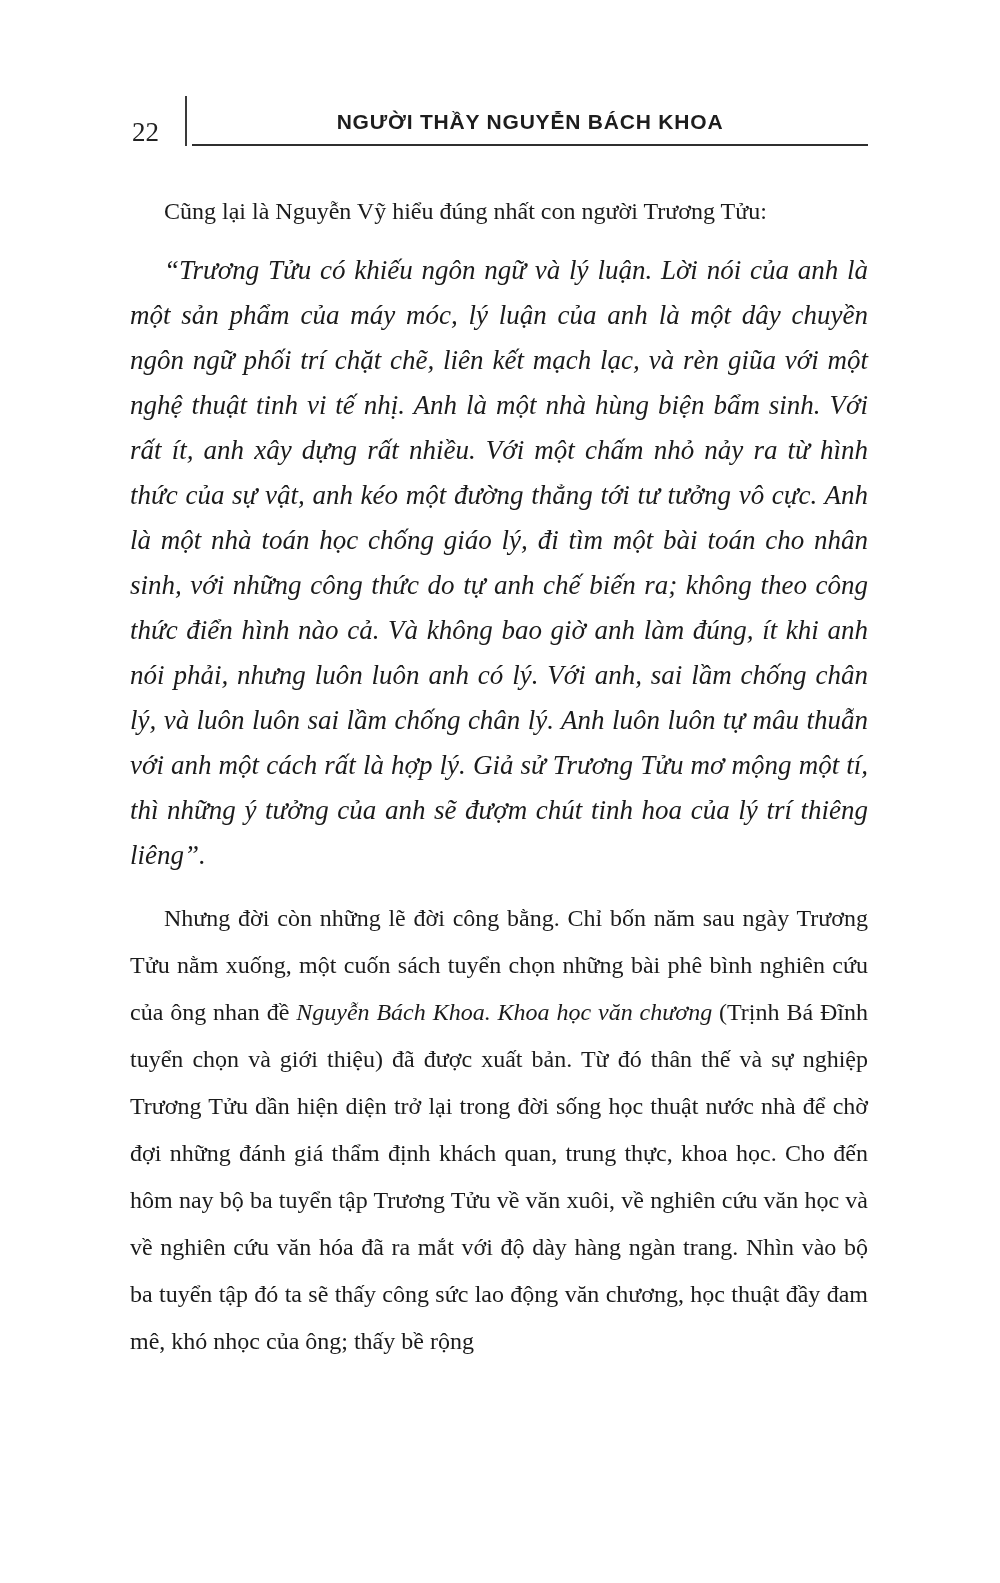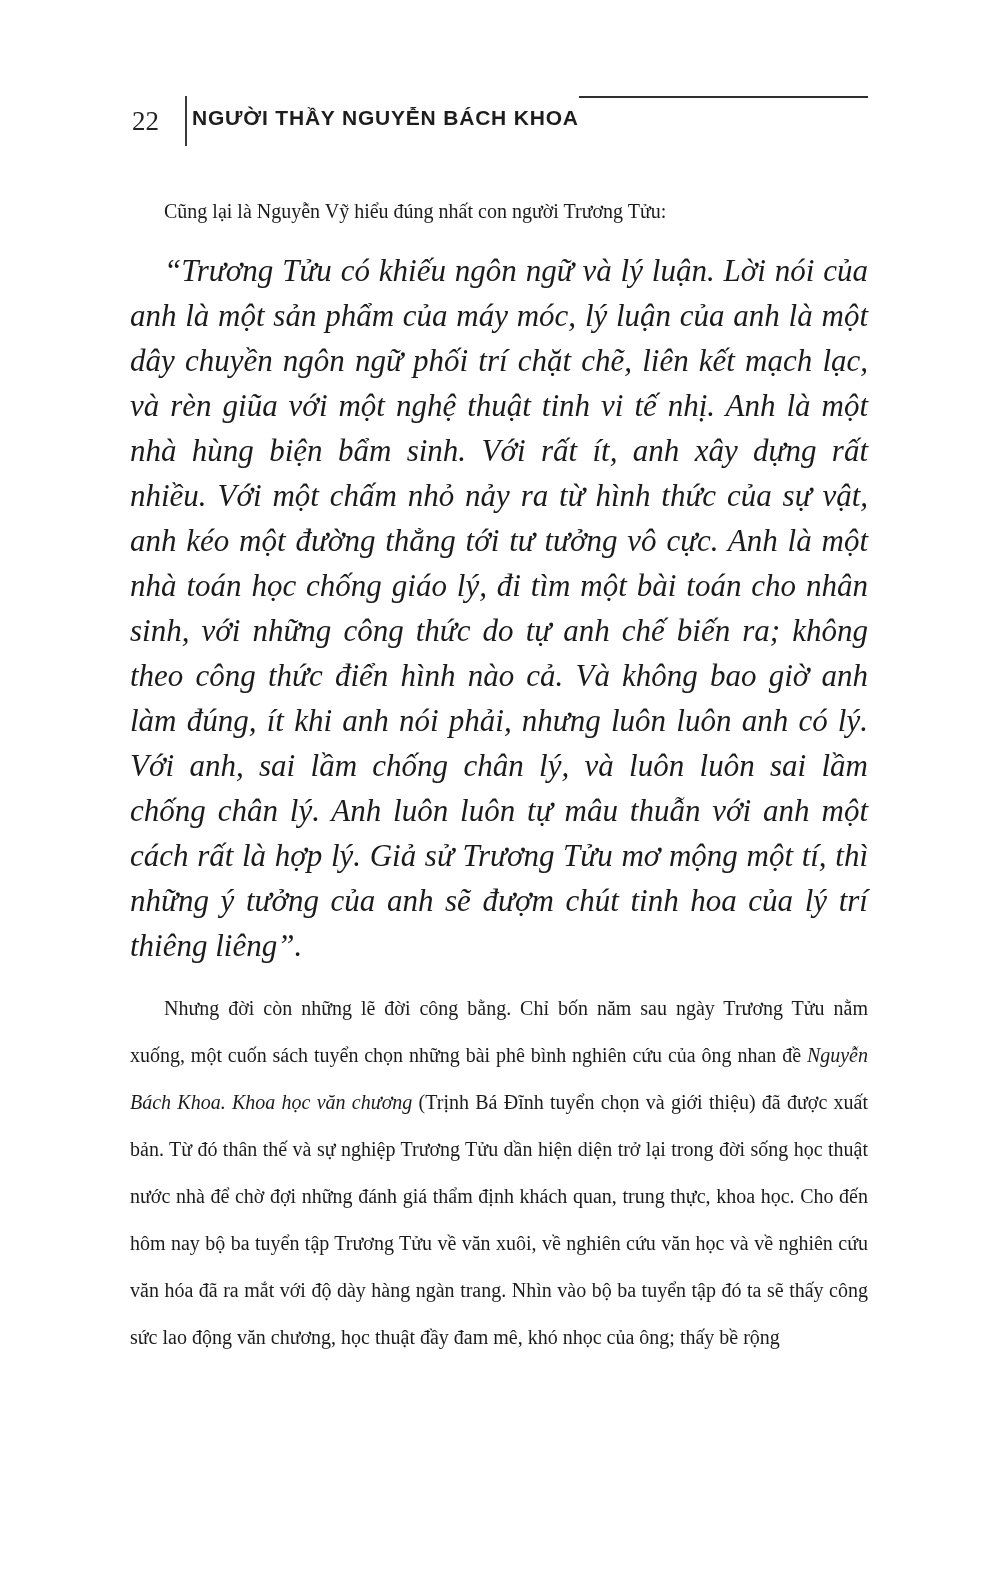--- a/index.html
+++ b/index.html
@@ -14,72 +14,72 @@
     margin: 0 auto;
     background: #ffffff;
     color: #1b1b1b;
     box-sizing: border-box;
     padding: 96px 132px 0 130px;
     font-family: "Liberation Serif", serif;
     overflow: hidden;
   }
   .page-header {
     display: flex;
-    align-items: flex-start;
+    align-items: flex-end;
   }
   .page-number {
     font-size: 27px;
     line-height: 1;
     padding: 12px 26px 0 2px;
     color: #222222;
   }
   .header-divider {
     width: 2px;
     background: #3a3a3a;
     height: 50px;
     flex: 0 0 auto;
   }
   .header-title-block {
     flex: 1;
     display: flex;
-    flex-direction: row;
+    flex-direction: column;
     padding-left: 5px;
   }
   .header-title {
     font-family: "Liberation Sans", sans-serif;
     font-size: 21px;
     font-weight: bold;
     letter-spacing: 0.8px;
     text-align: center;
     color: #1d1d1d;
     padding: 10px 0 10px 0;
     white-space: nowrap;
   }
   .header-rule {
     border-top: 2px solid #2f2f2f;
     width: 100%;
   }
   .body-text {
     margin-top: 42px;
   }
   .para {
-    font-size: 20px;
+    font-size: 24px;
     line-height: 47px;
     text-align: justify;
     text-indent: 34px;
     margin: 0 0 13px 0;
     color: #1b1b1b;
   }
   .para.single-line {
     white-space: nowrap;
     text-align: left;
   }
   .para.quote {
     font-style: italic;
-    font-size: 31px;
+    font-size: 27px;
     line-height: 45px;
     margin-bottom: 17px;
   }
   .em {
     font-style: italic;
   }
 </style>
 </head>
 <body>
 

